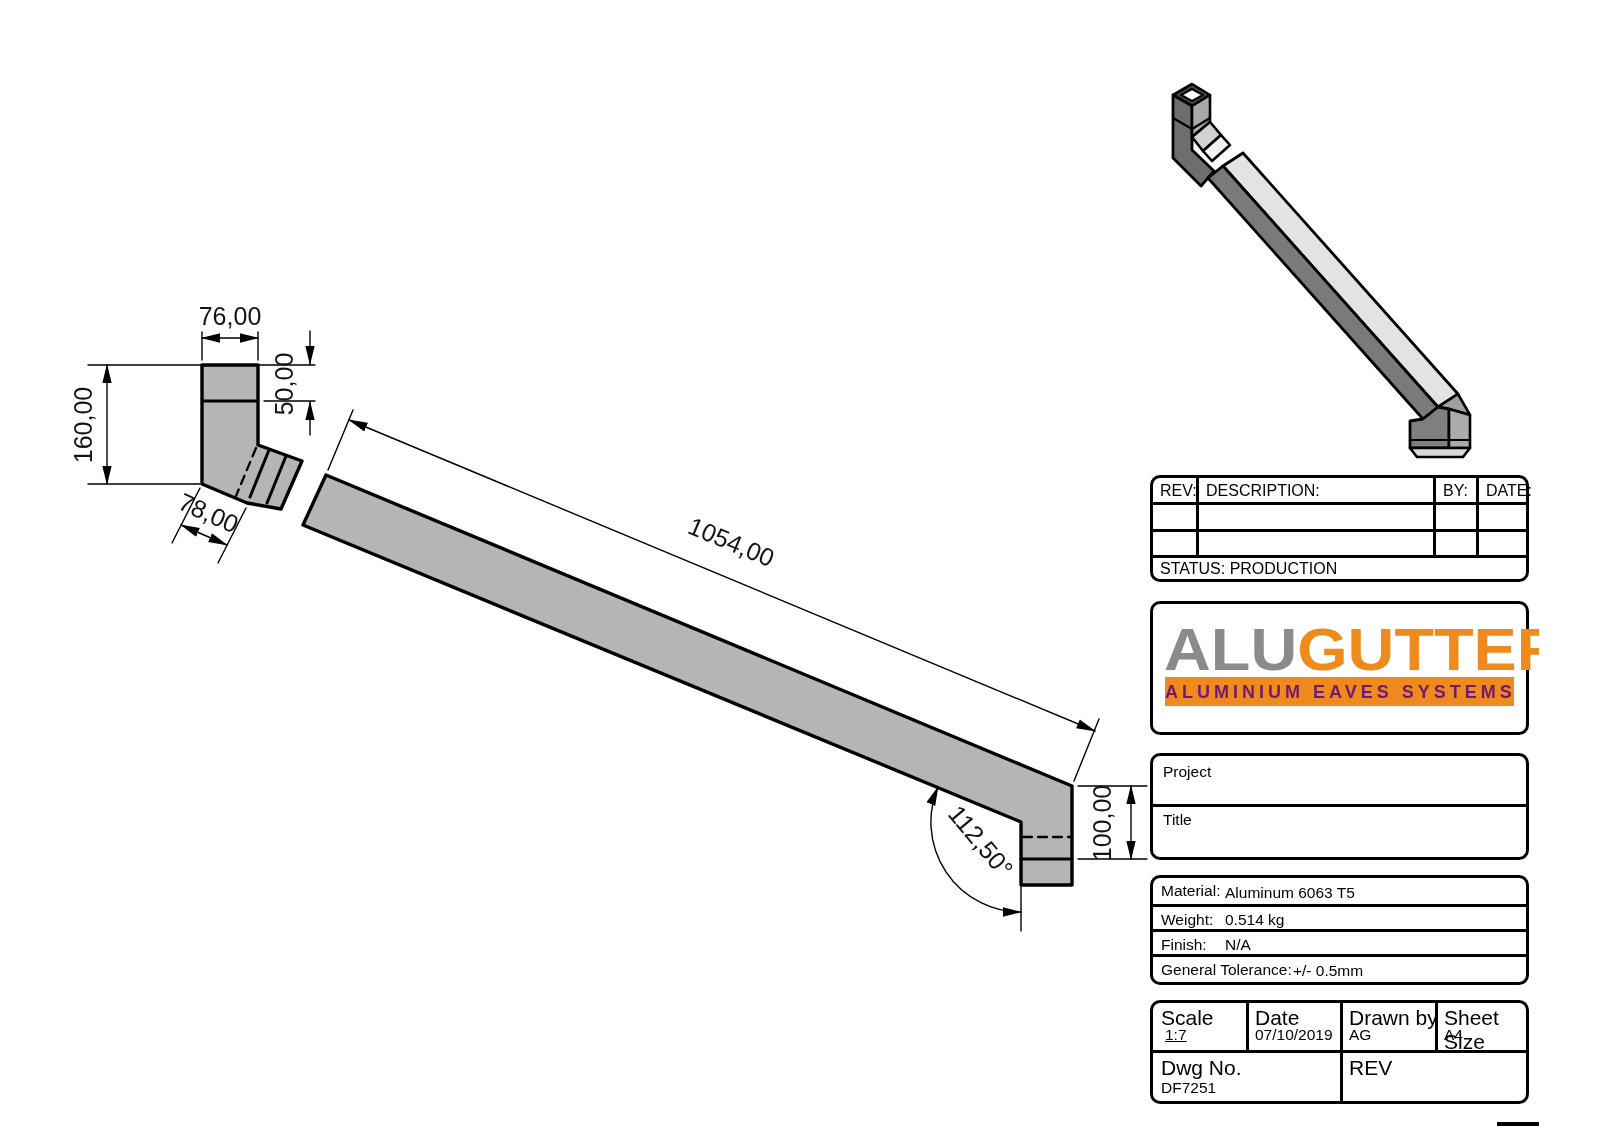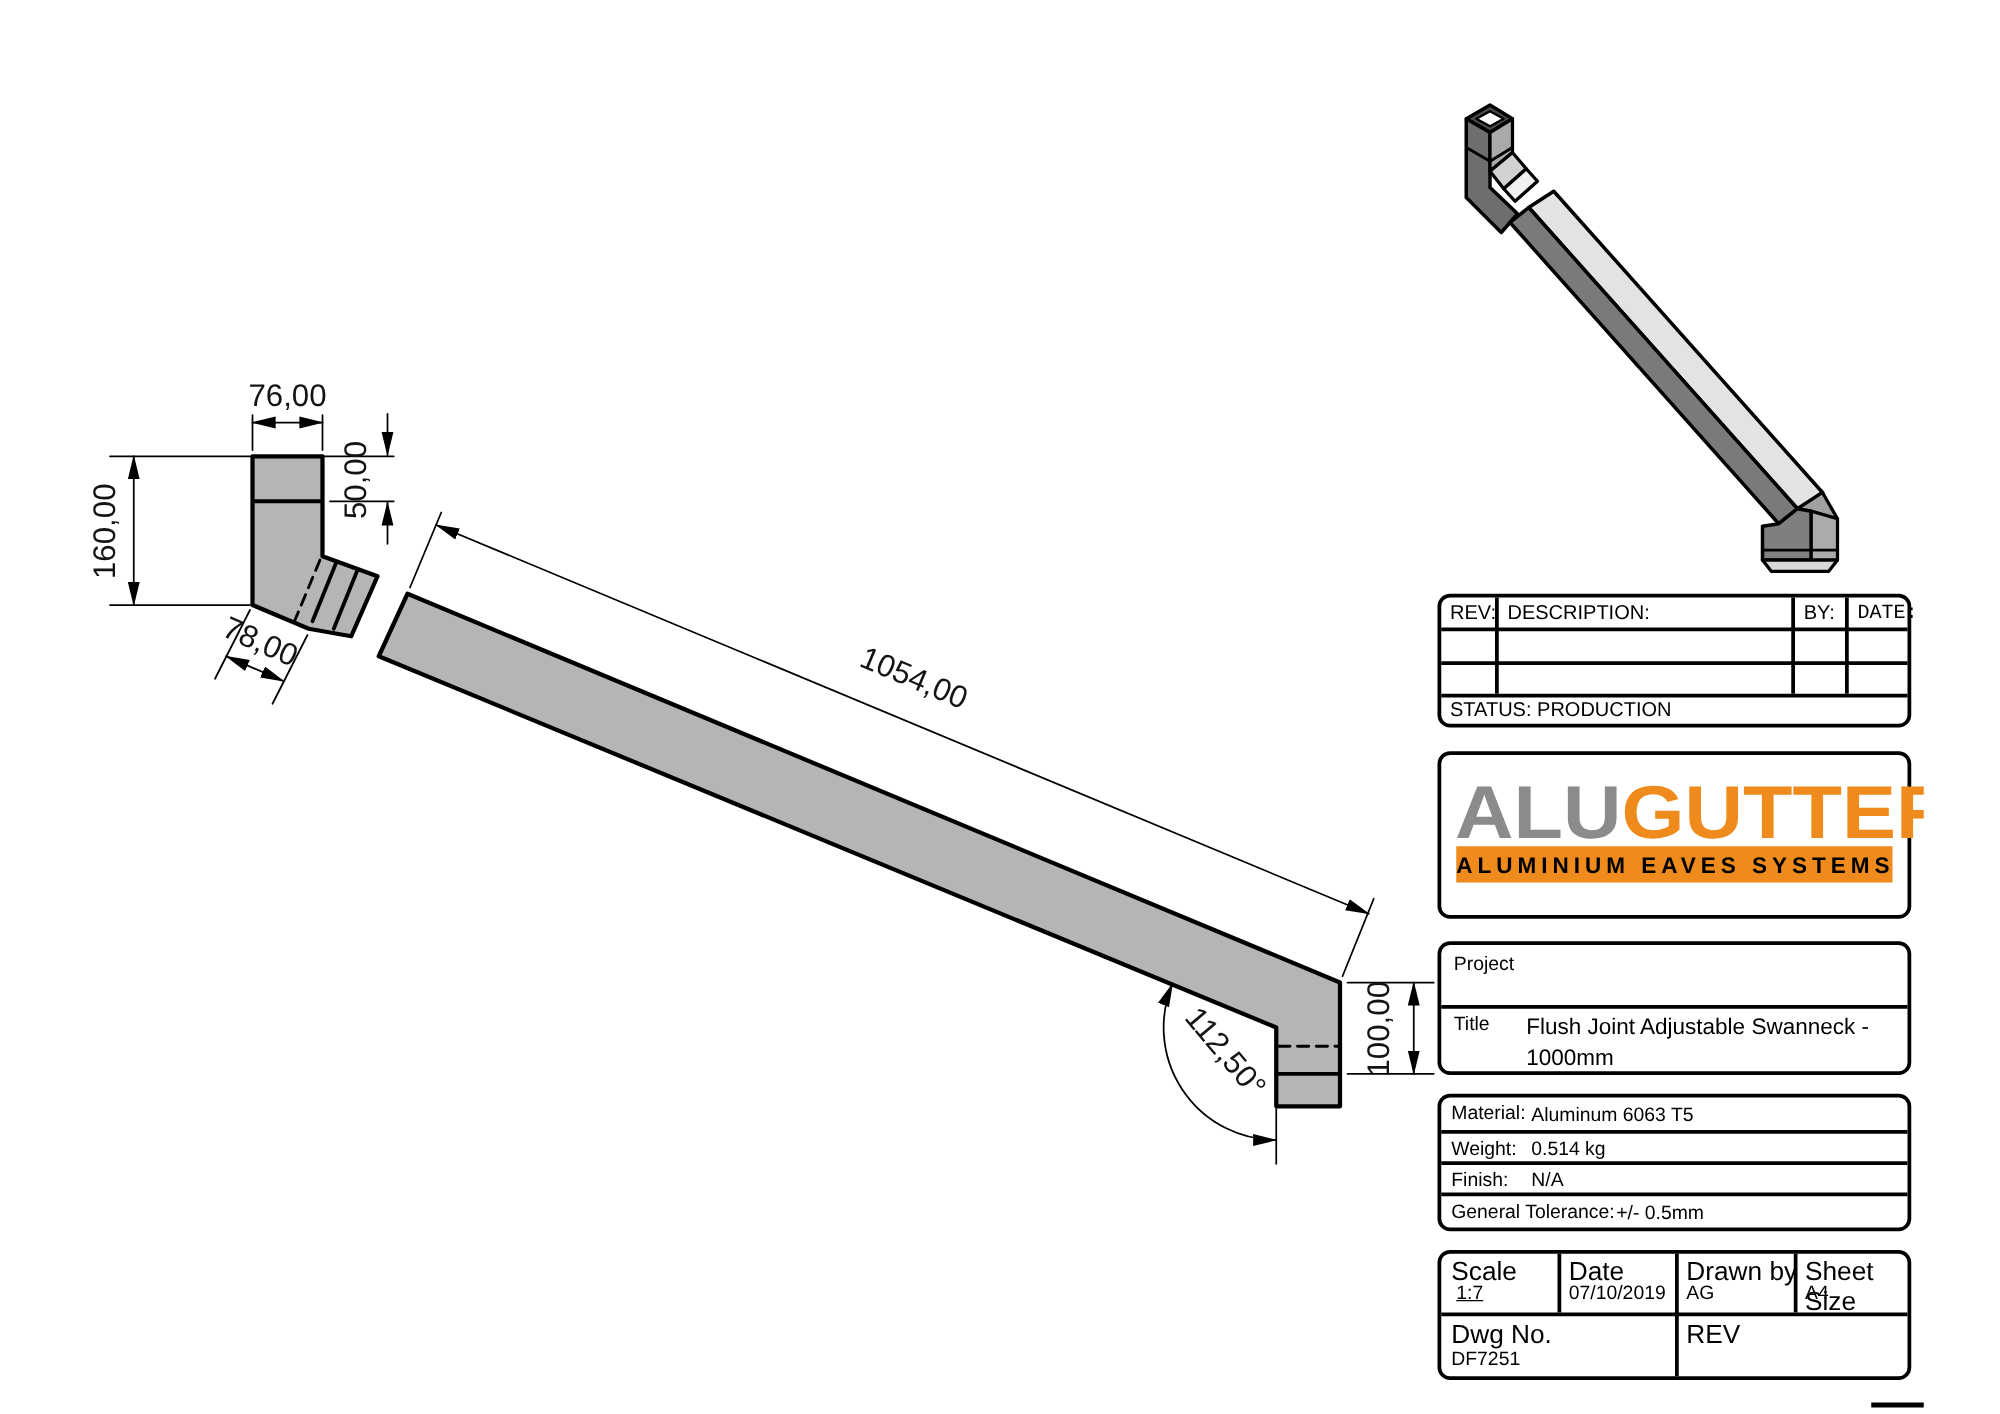--- a/index.html
+++ b/index.html
@@ -13,21 +13,21 @@
   .vline{position:absolute;top:0;bottom:0;width:3px;background:#000;}
   
   #revtable .hdr{position:absolute;top:0;height:24px;line-height:25px;font-size:16px;padding-left:7px;}
   
   #logobox{text-align:left;}
   .wordmark{position:absolute;left:11px;top:16px;font-size:60px;font-weight:700;line-height:1;
             letter-spacing:0px;transform:scaleX(1.08);transform-origin:0 50%;white-space:nowrap;}
   .wm-gray{color:#8b8b8b;}
   .wm-orange{color:#ef8a1c;}
   .banner{position:absolute;left:12px;right:12px;top:73px;height:29px;background:#ef8a1c;
-          color:#000000;font-size:18px;font-weight:700;letter-spacing:4px;text-align:center;
+          color:#701a75;font-size:18px;font-weight:700;letter-spacing:4px;text-align:center;
           line-height:30px;white-space:nowrap;}
   
   .pb-label{position:absolute;left:10px;font-size:15.5px;}
   .pb-value{position:absolute;left:68px;right:6px;font-size:18px;line-height:25px;}
   
   .spec-label{position:absolute;left:8px;font-size:15.5px;}
   .spec-value{position:absolute;font-size:15.5px;}
   
   .info-lbl{position:absolute;font-size:21px;}
   .info-val{position:absolute;font-size:15.5px;}
@@ -111,36 +111,35 @@
 <div class="box" id="revtable" style="top:428px;height:107px;">
   <div class="hline" style="top:24px;"></div>
   <div class="hline" style="top:51px;"></div>
   <div class="hline" style="top:77px;"></div>
   <div class="vline" style="left:43px;bottom:24px;"></div>
   <div class="vline" style="left:280px;bottom:24px;"></div>
   <div class="vline" style="left:323px;bottom:24px;"></div>
   <div class="hdr" style="left:0px;">REV:</div>
   <div class="hdr" style="left:46px;">DESCRIPTION:</div>
   <div class="hdr" style="left:283px;">BY:</div>
-  <div class="hdr" style="left:326px;font-family:Liberation Mono, monospace;">DATE:</div>
+  <div class="hdr" style="left:326px;">DATE:</div>
   <div style="position:absolute;left:7px;top:79px;height:22px;line-height:24px;font-size:16px;">STATUS: PRODUCTION</div>
 </div>
 
 <div class="box" id="logobox" style="top:554px;height:134px;">
   <div class="wordmark">
     <span class="wm-gray">ALU</span><span class="wm-orange">GUTTER</span>
   </div>
   <div class="banner">ALUMINIUM EAVES SYSTEMS</div>
 </div>
 
 <div class="box" style="top:706px;height:107px;">
   <div class="hline" style="top:48px;"></div>
   <div class="pb-label" style="top:7px;">Project</div>
   <div class="pb-label" style="top:55px;">Title</div>
-  <div class="pb-value" style="top:53px;">Flush Joint Adjustable Swanneck - 1000mm</div>
 </div>
 
 <div class="box" style="top:828px;height:110px;">
   <div class="hline" style="top:26px;"></div>
   <div class="hline" style="top:51px;"></div>
   <div class="hline" style="top:76px;"></div>
   <div class="spec-label" style="top:4px;">Material:</div>
   <div class="spec-value" style="left:72px;top:6px;">Aluminum 6063 T5</div>
   <div class="spec-label" style="top:33px;">Weight:</div>
   <div class="spec-value" style="left:72px;top:33px;">0.514 kg</div>

